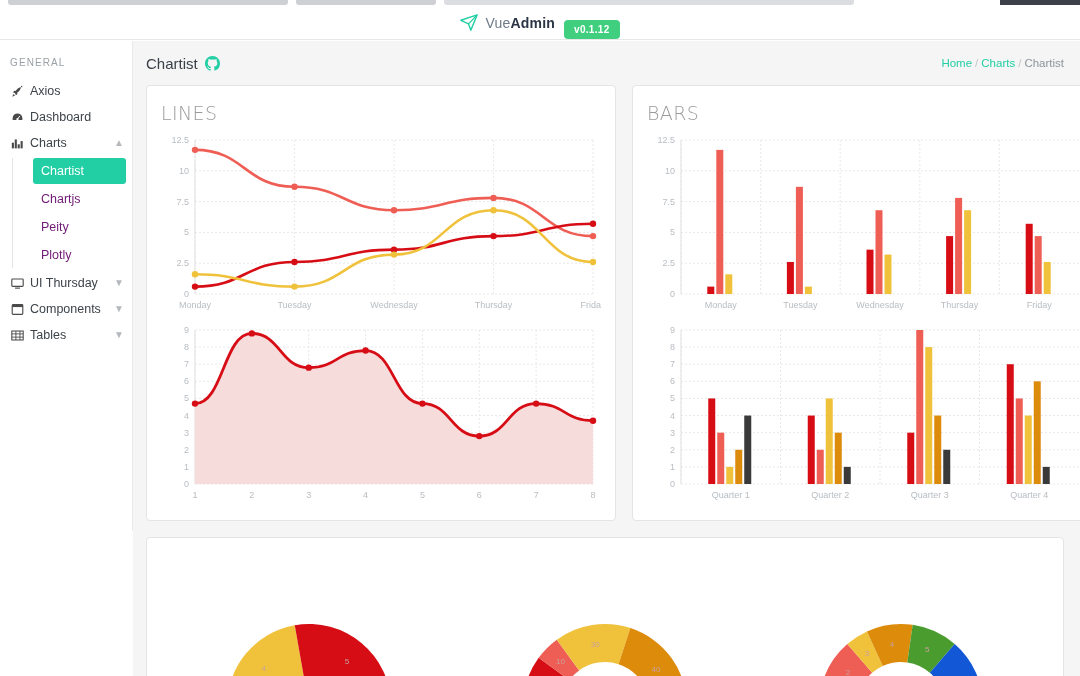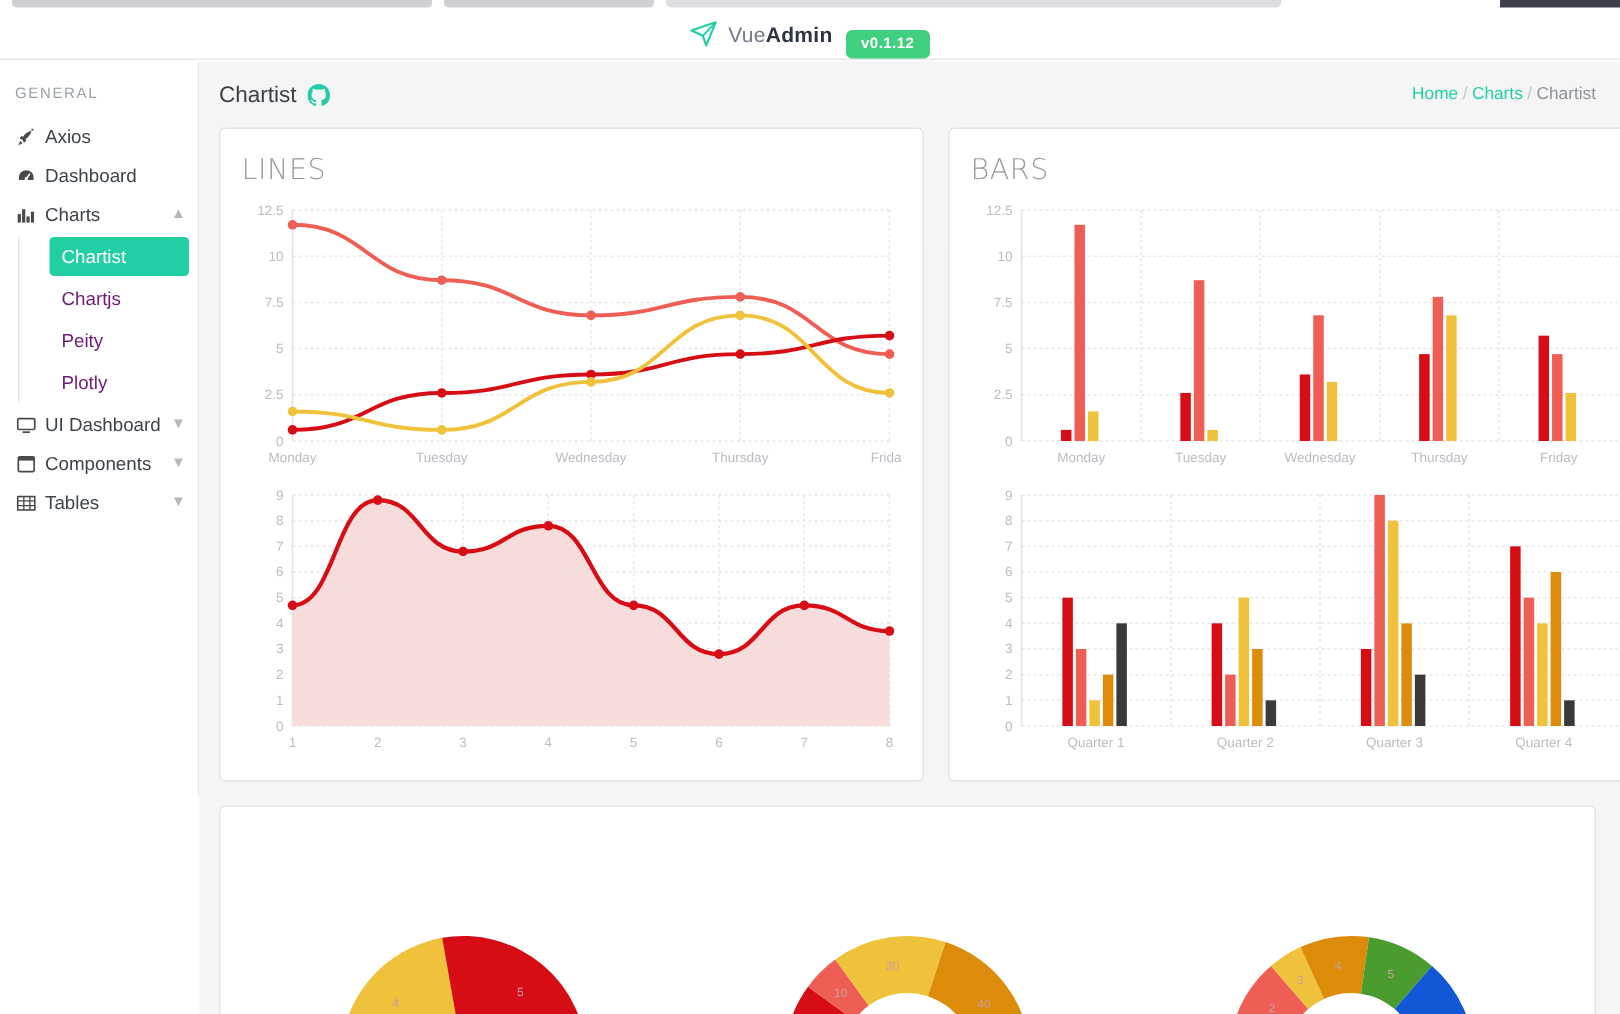--- a/index.html
+++ b/index.html
@@ -165,21 +165,21 @@
     <div class="sub-item">Plotly</div>
   </div>
 
   <div class="side-item">
     <span class="ico">
       <svg width="13" height="13" viewBox="0 0 16 16">
           <rect x="1" y="2.5" width="14" height="9" rx="1" fill="none" stroke="#4a4a4a" stroke-width="1.4"></rect>
           <rect x="5" y="13" width="6" height="1.4" fill="#4a4a4a"></rect>
         </svg>
     </span>
-    <span class="label">UI Dashboard</span>
+    <span class="label">UI Thursday</span>
     <span class="chev">▼</span>
   </div>
 
   <div class="side-item">
     <span class="ico">
       <svg width="13" height="13" viewBox="0 0 16 16">
           <rect x="1.5" y="2" width="13" height="12" rx="1" fill="none" stroke="#4a4a4a" stroke-width="1.4"></rect>
           <rect x="1.5" y="2" width="13" height="3" fill="#4a4a4a"></rect>
         </svg>
     </span>

